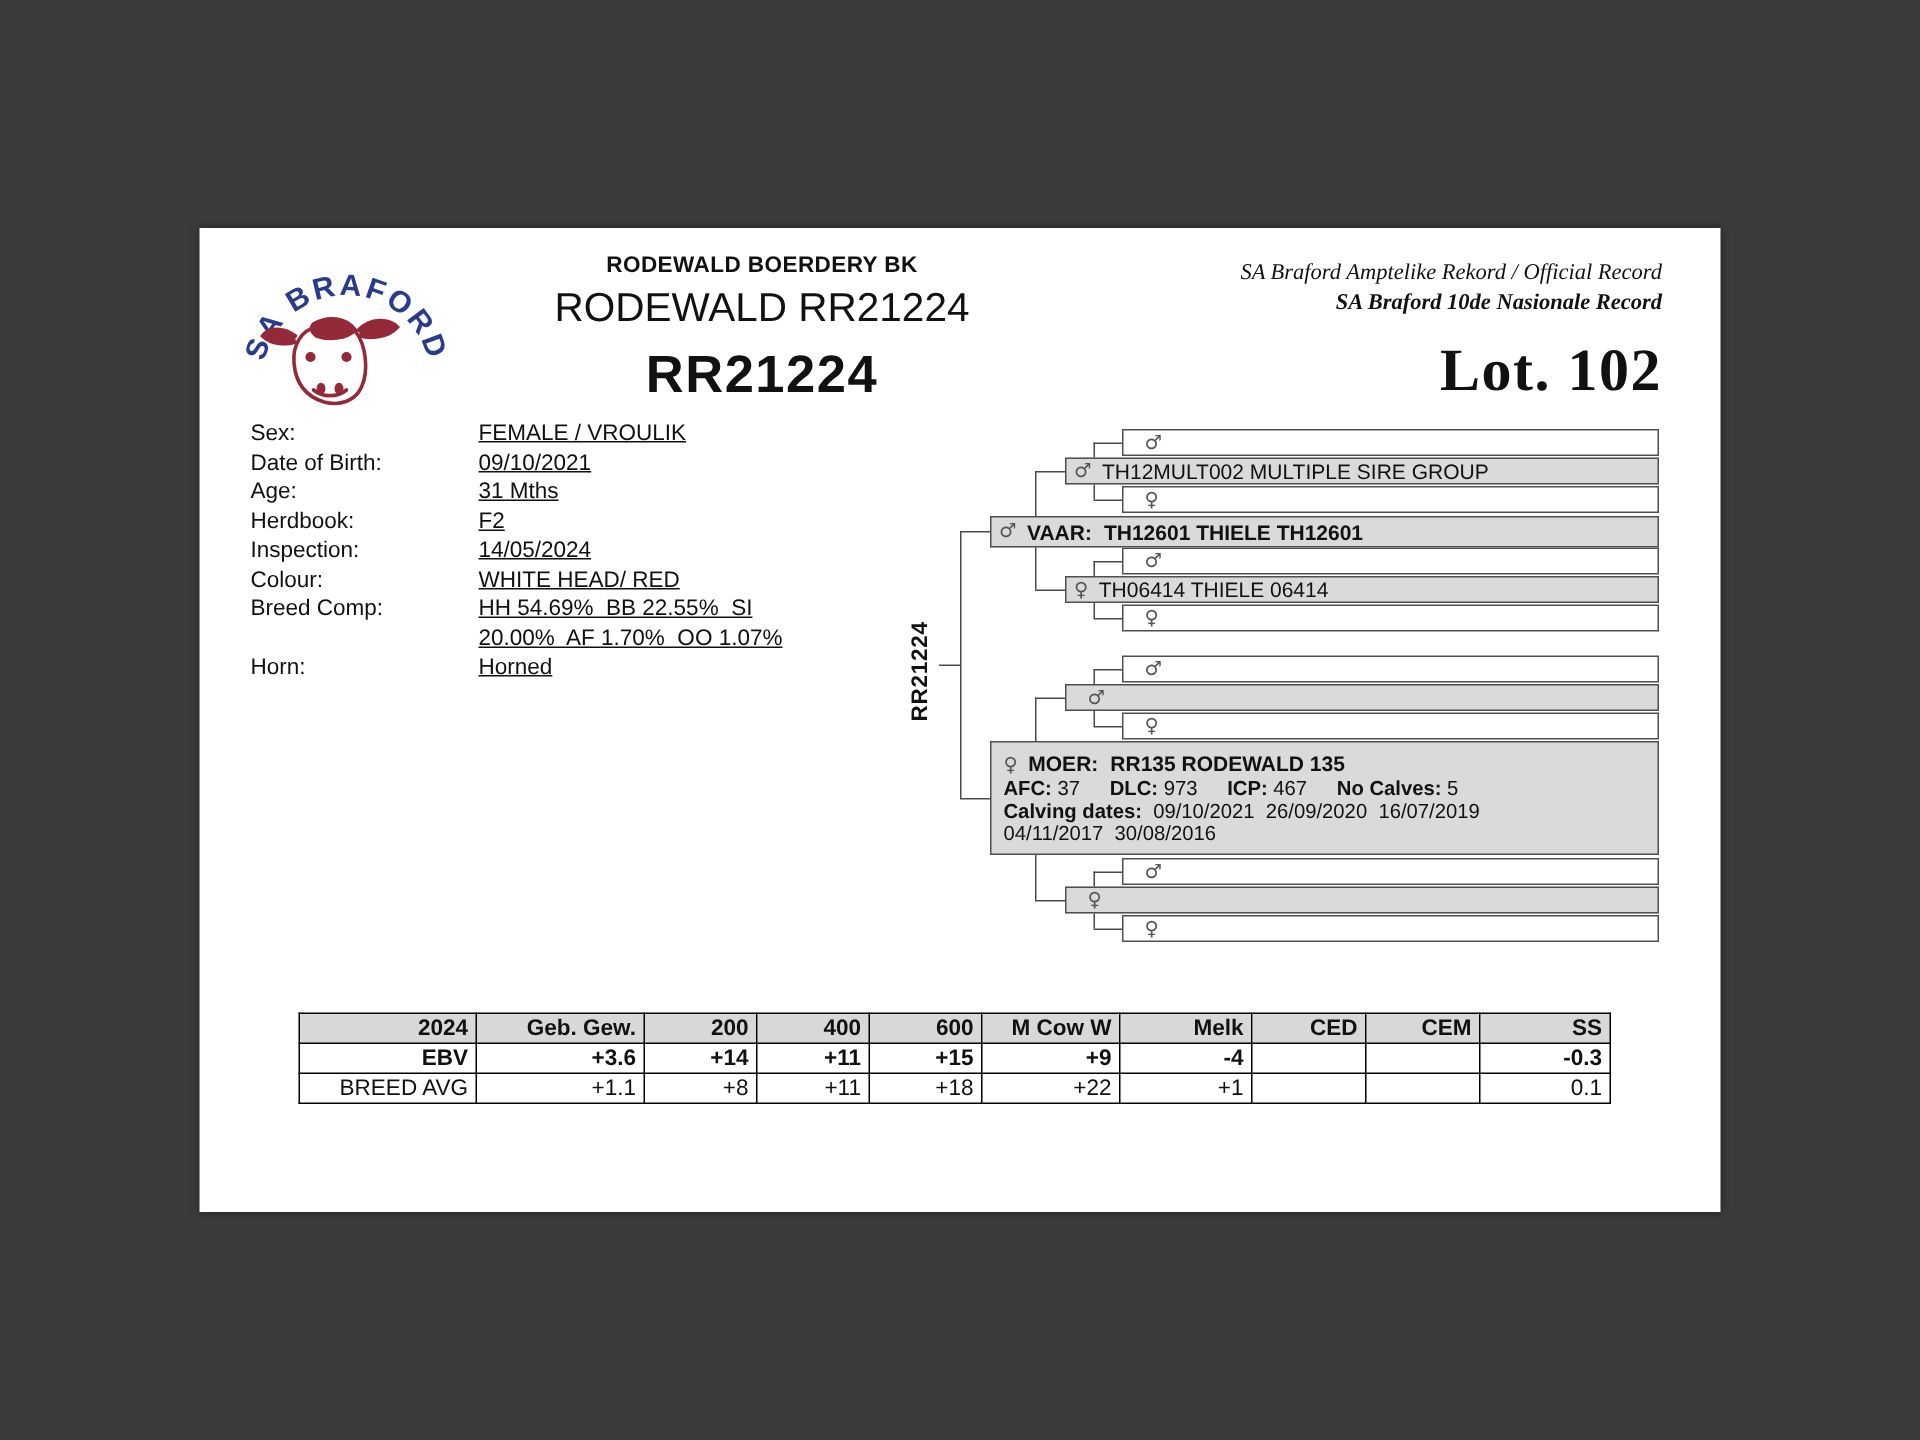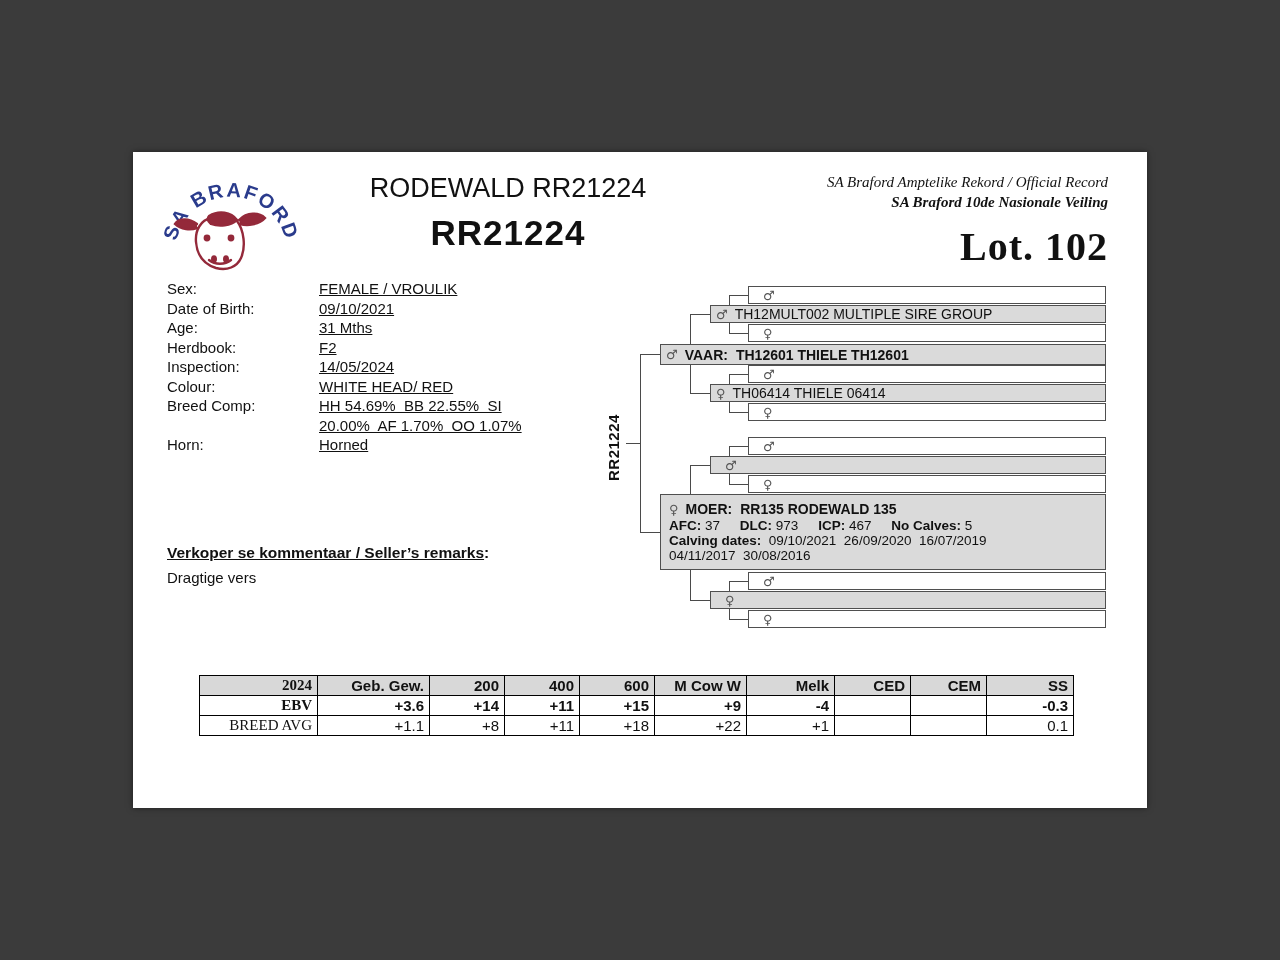--- a/index.html
+++ b/index.html
@@ -77,21 +77,21 @@
 
   
   .ebv-table{
     position:absolute;left:66px;top:523px;width:874px;
     border-collapse:collapse;table-layout:fixed;font-size:15px;
   }
   .ebv-table th,.ebv-table td{
     border:1px solid #000;height:19px;padding:0 5px;text-align:right;overflow:hidden;
   }
   .ebv-table thead th{background:#d8d8d8;font-weight:bold;}
-  .col-label{text-align:center;font-family:Liberation Serif, serif;}
+  .col-label{text-align:center;}
   tr.r-ebv td{font-weight:bold;}
   tr.r-acc td{font-style:italic;}
 </style>
 </head>
 <body>
 
 <div class="card">
 
   <div class="logo">
     <svg viewBox="0 0 140 122" width="140" height="122">
@@ -109,27 +109,28 @@
         <circle cx="46" cy="74" r="2.2" fill="#94293a"></circle>
         <circle cx="70" cy="74" r="2.2" fill="#94293a"></circle>
         <path d="M48 96 C54 101 64 101 70 96"></path>
         <ellipse cx="53" cy="95" rx="1.8" ry="2.6" fill="#94293a"></ellipse>
         <ellipse cx="65" cy="95" rx="1.8" ry="2.6" fill="#94293a"></ellipse>
       </g>
     </svg>
   </div>
 
   <div class="header-center">
+    <div class="farm-name">RODEWALD BOERDERY BK</div>
     <div class="animal-title">RODEWALD RR21224</div>
     <div class="animal-id">RR21224</div>
   </div>
 
   <div class="header-right">
     <div class="official-record">SA Braford Amptelike Rekord / Official Record</div>
-    <div class="sale-name">SA Braford 10de Nasionale Veiling</div>
+    <div class="sale-name">SA Braford 10de Nasionale Record</div>
     <div class="lot-number">Lot. 102</div>
   </div>
 
   <div class="details">
     <div class="drow">
         <span class="dlabel">Sex:</span>
         <span class="dvalue">FEMALE / VROULIK</span>
       </div>
     <div class="drow">
         <span class="dlabel">Date of Birth:</span>
@@ -154,24 +155,20 @@
     <div class="drow">
       <span class="dlabel">Breed Comp:</span>
       <span class="dvalue"><span class="pre">HH 54.69%  BB 22.55%  SI</span><br><span class="pre">20.00%  AF 1.70%  OO 1.07%</span></span>
     </div>
     <div class="drow">
         <span class="dlabel">Horn:</span>
         <span class="dvalue">Horned</span>
       </div>
   </div>
 
-  <div class="remarks">
-    <div class="remarks-heading"><span class="ul">Verkoper se kommentaar / Seller’s remarks</span><span>:</span></div>
-    <div class="remarks-text">Dragtige vers</div>
-  </div>
 
   <div class="pedigree">
 
     <div>
       <div class="pline" style="left:507px;top:202px;width:1px;height:178px;"></div>
       <div class="pline" style="left:507px;top:202px;width:20px;height:1px;"></div>
       <div class="pline" style="left:507px;top:380px;width:20px;height:1px;"></div>
       <div class="pline" style="left:493px;top:291px;width:14px;height:1px;"></div>
       <div class="pline" style="left:557px;top:162px;width:1px;height:79px;"></div>
       <div class="pline" style="left:557px;top:162px;width:20px;height:1px;"></div>

